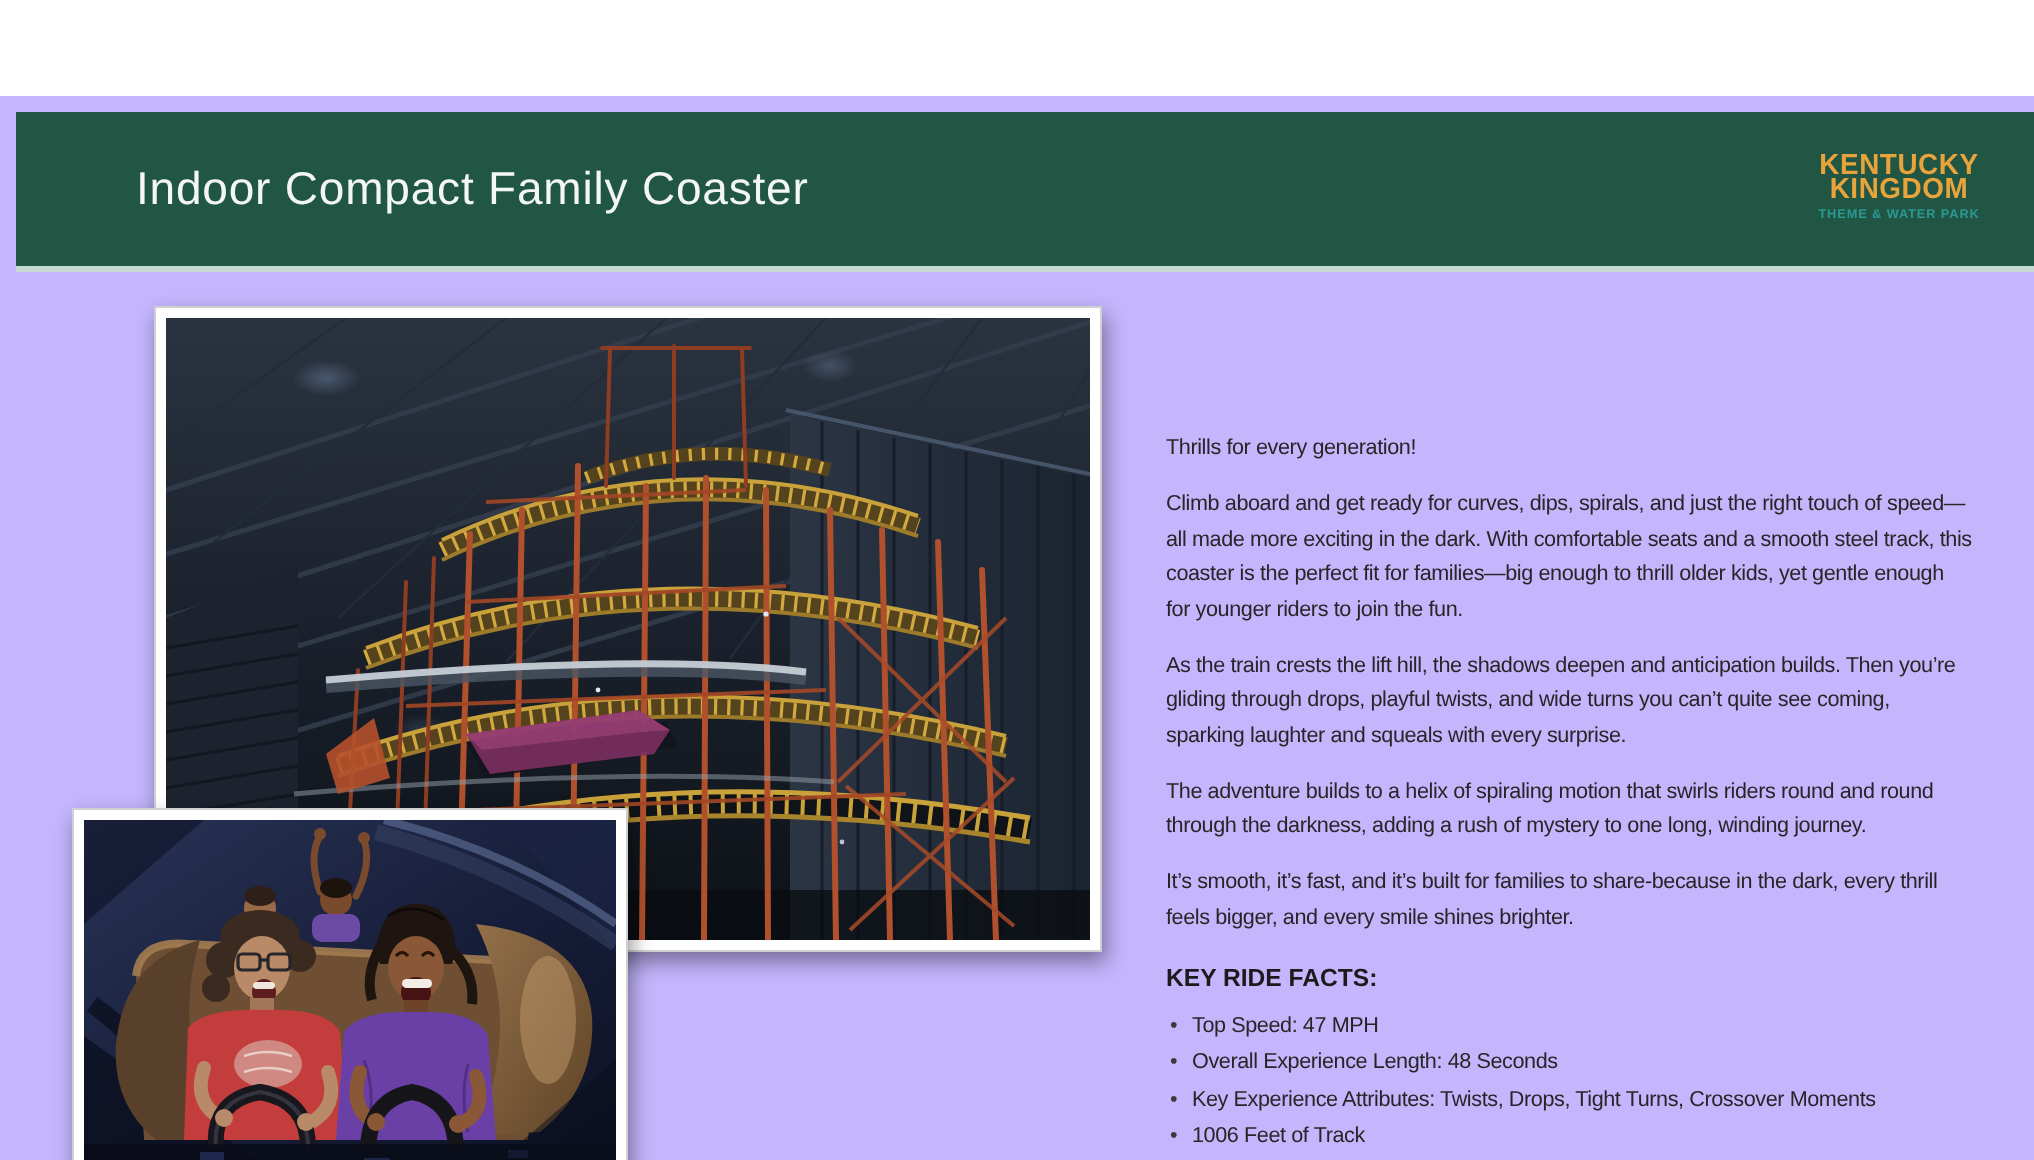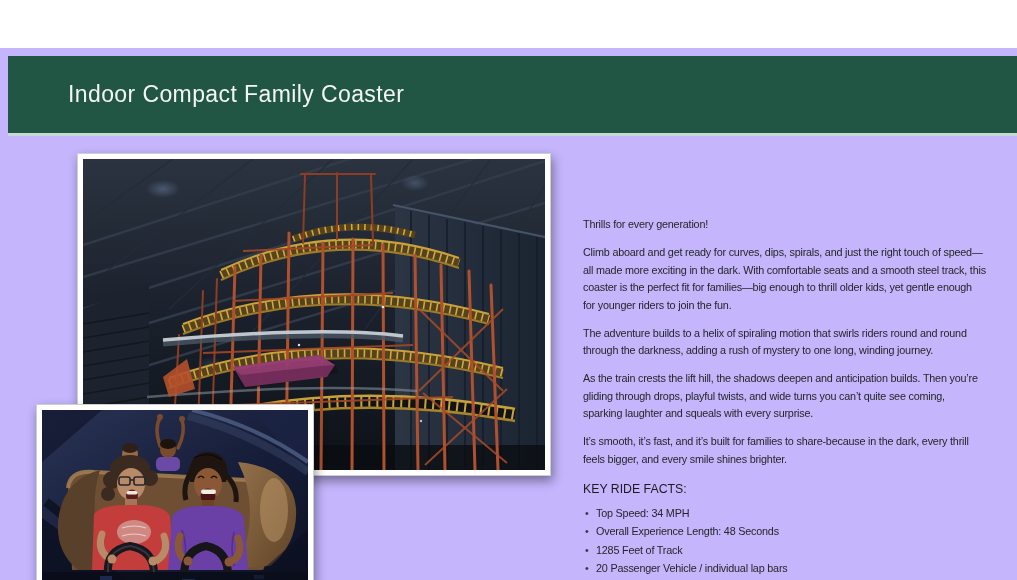--- a/index.html
+++ b/index.html
@@ -41,38 +41,43 @@
   .small-photo{left:36px;top:356px;z-index:2;}
   
   .copy{
     position:absolute;left:583px;top:168px;width:403px;
     color:var(--body-text,#262626);
     font-size:10.8px;line-height:17.5px;letter-spacing:-0.2px;
   }
   .copy p{margin:0 0 10.5px 0;}
   .copy p.italic{}
   .facts-heading{
-    font-size:12.3px;font-weight:normal;color:#1b1b1b;margin:13px 0 5px 0;
+    font-size:12.3px;font-weight:bold;color:#1b1b1b;margin:13px 0 5px 0;
     letter-spacing:0;
   }
   .facts-list{list-style:none;margin:0;padding:0 12px 0 0;}
   .facts-list li{
     position:relative;padding-left:13px;margin-bottom:.5px;line-height:18px;
   }
   .facts-list li::before{
     content:"\2022";position:absolute;left:2px;top:0;color:#3a3a3a;
   }
 </style>
 </head>
 <body>
 
 <div class="slide">
 
   <header class="titlebar">
     <h1>Indoor Compact Family Coaster</h1>
+    <div class="logo">
+      <div class="big">KENTUCKY</div>
+      <div class="big">KINGDOM</div>
+      <div class="tagline">THEME &amp; WATER PARK</div>
+    </div>
   </header>
 
   <figure class="photo main-photo">
     <svg viewBox="0 0 462 311" width="462" height="311">
       <defs>
         <linearGradient id="mbg" x1="0" y1="0" x2="0" y2="1">
           <stop offset="0" stop-color="#2b3340"></stop>
             <stop offset=".5" stop-color="#1a212c"></stop>
             <stop offset="1" stop-color="#0d1117"></stop>
         </linearGradient>
@@ -287,25 +292,26 @@
       <rect x="140" y="169" width="13" height="4" fill="#2a3a6e" opacity=".55"></rect>
       <rect x="212" y="165" width="10" height="4" fill="#2a3a6e" opacity=".5"></rect>
       <path d="M0,0 L60,0 L0,52 Z" fill="#0b0f20" opacity=".55"></path>
       <path d="M266,120 L266,177 L200,177 Z" fill="#0a0e1c" opacity=".5"></path>
     </svg>
   </figure>
 
   <section class="copy">
     <p>Thrills for every generation!</p>
     <p>Climb aboard and get ready for curves, dips, spirals, and just the right touch of speed—all made more exciting in the dark. With comfortable seats and a smooth steel track, this coaster is the perfect fit for families—big enough to thrill older kids, yet gentle enough for younger riders to join the fun.</p>
+    <p>As the train crests the lift hill, the shadows deepen and anticipation builds. Then you’re gliding through drops, playful twists, and wide turns you can’t quite see coming, sparking laughter and squeals with every surprise.</p>
     <p>The adventure builds to a helix of spiraling motion that swirls riders round and round through the darkness, adding a rush of mystery to one long, winding journey.</p>
-    <p>As the train crests the lift hill, the shadows deepen and anticipation builds. Then you’re gliding through drops, playful twists, and wide turns you can’t quite see coming, sparking laughter and squeals with every surprise.</p>
     <p class="italic">It’s smooth, it’s fast, and it’s built for families to share-because in the dark, every thrill feels bigger, and every smile shines brighter.</p>
     <h2 class="facts-heading">KEY RIDE FACTS:</h2>
     <ul class="facts-list">
-      <li>Top Speed: 34 MPH</li>
+      <li>Top Speed: 47 MPH</li>
       <li>Overall Experience Length: 48 Seconds</li>
-      <li>1285 Feet of Track</li>
+      <li>Key Experience Attributes: Twists, Drops, Tight Turns, Crossover Moments</li>
+      <li>1006 Feet of Track</li>
       <li>20 Passenger Vehicle / individual lap bars</li>
     </ul>
   </section>
 
 </div>
 
 </body></html>

